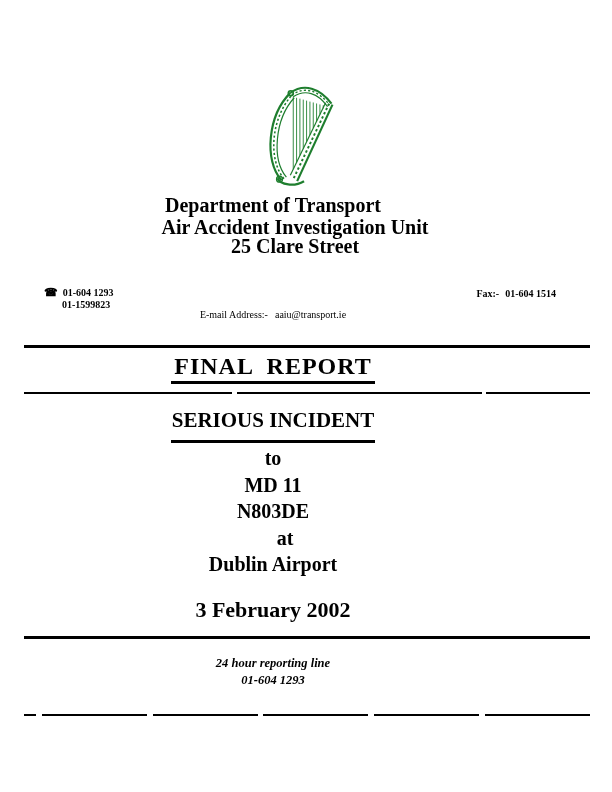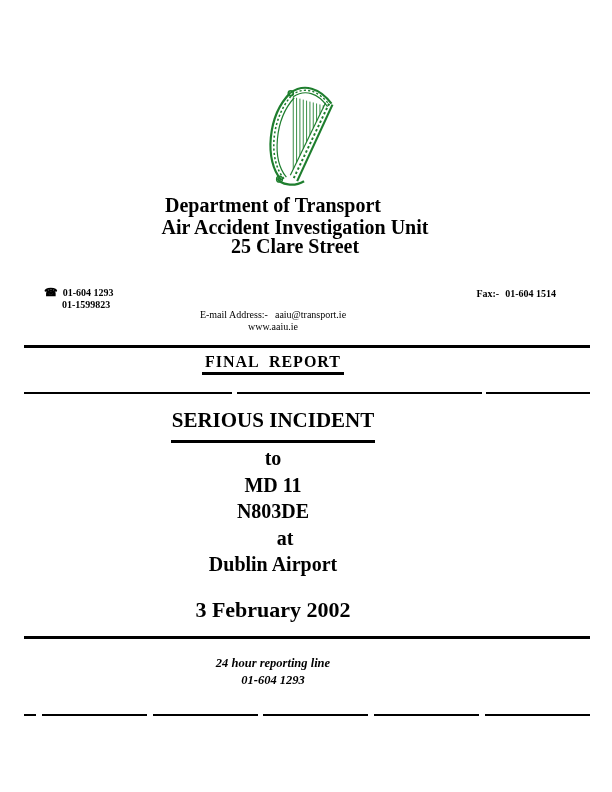--- a/index.html
+++ b/index.html
@@ -38,21 +38,21 @@
   .seg-line-1 i:nth-child(1){width:208px;}
   .seg-line-1 i:nth-child(2){width:245px;}
   .seg-line-1 i:nth-child(3){width:104px;}
   .seg-line-2{top:714px;}
   .seg-line-2 i:nth-child(1){width:12px;}
   .seg-line-2 i:nth-child(n+2){width:105px;}
 
   
   .title-row{top:353px;}
   .report-title{
-    display:inline-block;font-size:16px;font-weight:bold;letter-spacing:1px;
+    display:inline-block;font-size:24px;font-weight:bold;letter-spacing:1px;
     border-bottom:3px solid #000;padding:0 3px 1px;white-space:pre;
   }
   .incident-block{top:407px;font-size:20px;font-weight:bold;line-height:26.5px;}
   .incident-title{
     display:inline-block;font-size:21px;
     border-bottom:3px solid #000;padding:0 1px 8px;line-height:24px;margin-bottom:2px;
   }
   .shift{position:relative;left:12px;}
   .date-row{top:597px;font-size:22px;font-weight:bold;}
 
@@ -112,21 +112,20 @@
 </div>
 
 <div class="abs fax-block">
   <span>Fax:-</span><span class="fax-num">01-604 1514</span>
 </div>
 
 <div class="abs center email-block">
   <div>
     <span>E-mail Address:-</span><span class="email-val">aaiu@transport.ie</span>
   </div>
-  <div>www.aaiu.ie</div>
 </div>
 
 <div class="abs rule rule-1"></div>
 
 <div class="abs center title-row">
   <span class="report-title">FINAL  REPORT</span>
 </div>
 
 <div class="abs seg-line seg-line-1">
     <i></i>

